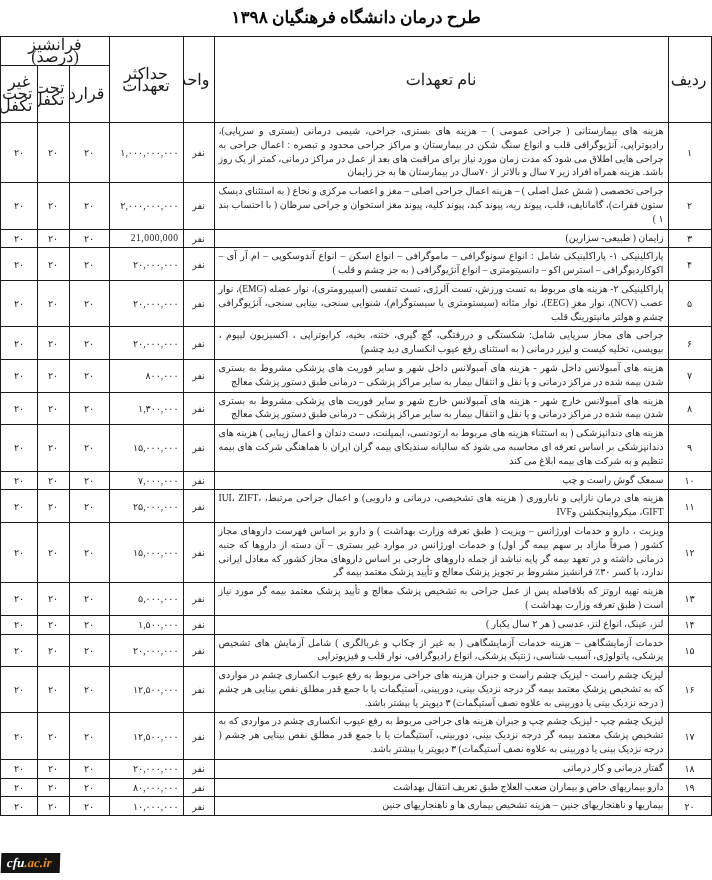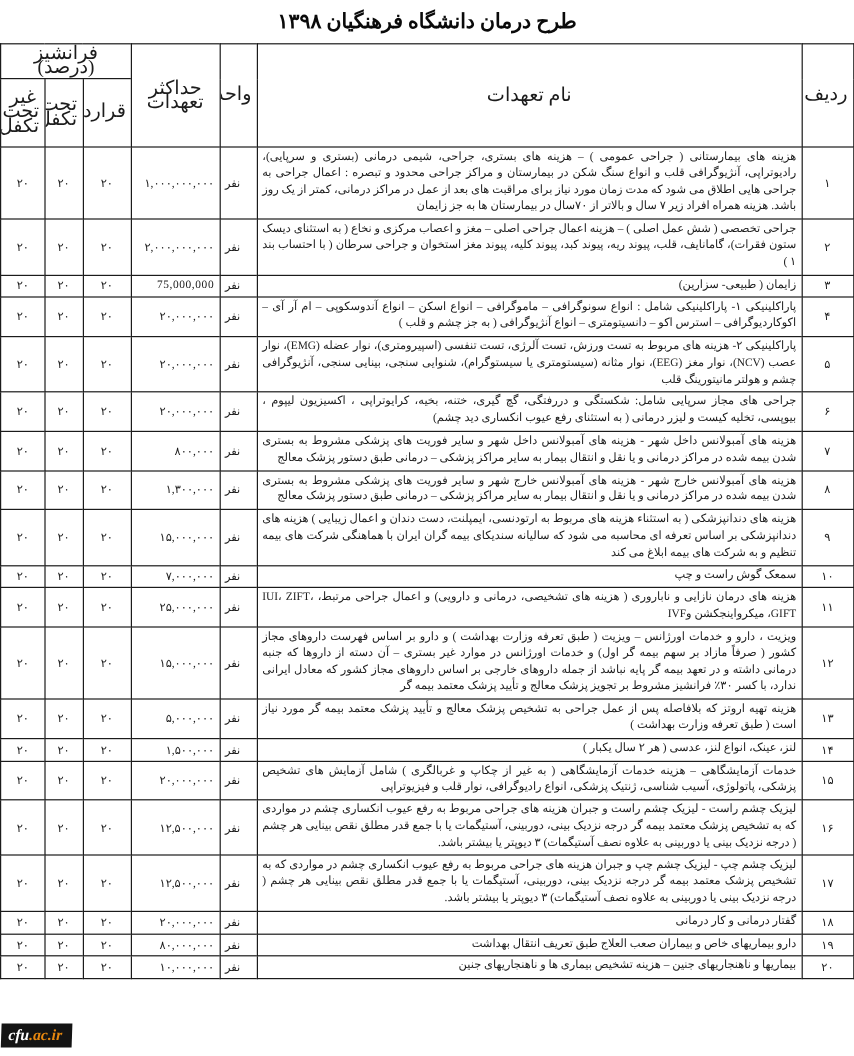--- a/index.html
+++ b/index.html
@@ -43,21 +43,21 @@
   }
   .franchise-head { height: 13px; padding: 1px 2px; }
   .h2 th { height: 52px; }
   .c-num  { text-align: center; font-size: 10px; }
   .c-name {
     text-align: justify;
     text-align-last: right;
     line-height: 13.8px;
     padding: 2px 6px;
   }
-  .c-unit { text-align: left; font-size: 9.5px; }
+  .c-unit { text-align: center; font-size: 9.5px; }
   .c-max  { text-align: right; font-size: 9.5px; letter-spacing: 0.5px; }
   .c-fr   { text-align: center; font-size: 10px; }
   tbody tr { min-height: 18px; }
   .watermark {
     position: absolute;
     left: 1px;
     bottom: 7px;
     background: #141414;
     padding: 2px 8px 3px 6px;
     font-style: italic;
@@ -117,21 +117,21 @@
         <td class="c-unit">نفر</td>
         <td class="c-max">۲,۰۰۰,۰۰۰,۰۰۰</td>
         <td class="c-fr">۲۰</td>
         <td class="c-fr">۲۰</td>
         <td class="c-fr">۲۰</td>
       </tr>
       <tr>
         <td class="c-num">۳</td>
         <td class="c-name">زایمان ( طبیعی- سزارین)</td>
         <td class="c-unit">نفر</td>
-        <td class="c-max">75,000,000</td>
+        <td class="c-max">21,000,000</td>
         <td class="c-fr">۲۰</td>
         <td class="c-fr">۲۰</td>
         <td class="c-fr">۲۰</td>
       </tr>
       <tr>
         <td class="c-num">۴</td>
         <td class="c-name">پاراکلینیکی ۱- پاراکلینیکی شامل : انواع سونوگرافی – ماموگرافی – انواع اسکن – انواع آندوسکوپی – ام آر آی – اکوکاردیوگرافی – استرس اکو – دانسیتومتری – انواع آنژیوگرافی ( به جز چشم و قلب )</td>
         <td class="c-unit">نفر</td>
         <td class="c-max">۲۰,۰۰۰,۰۰۰</td>
         <td class="c-fr">۲۰</td>

